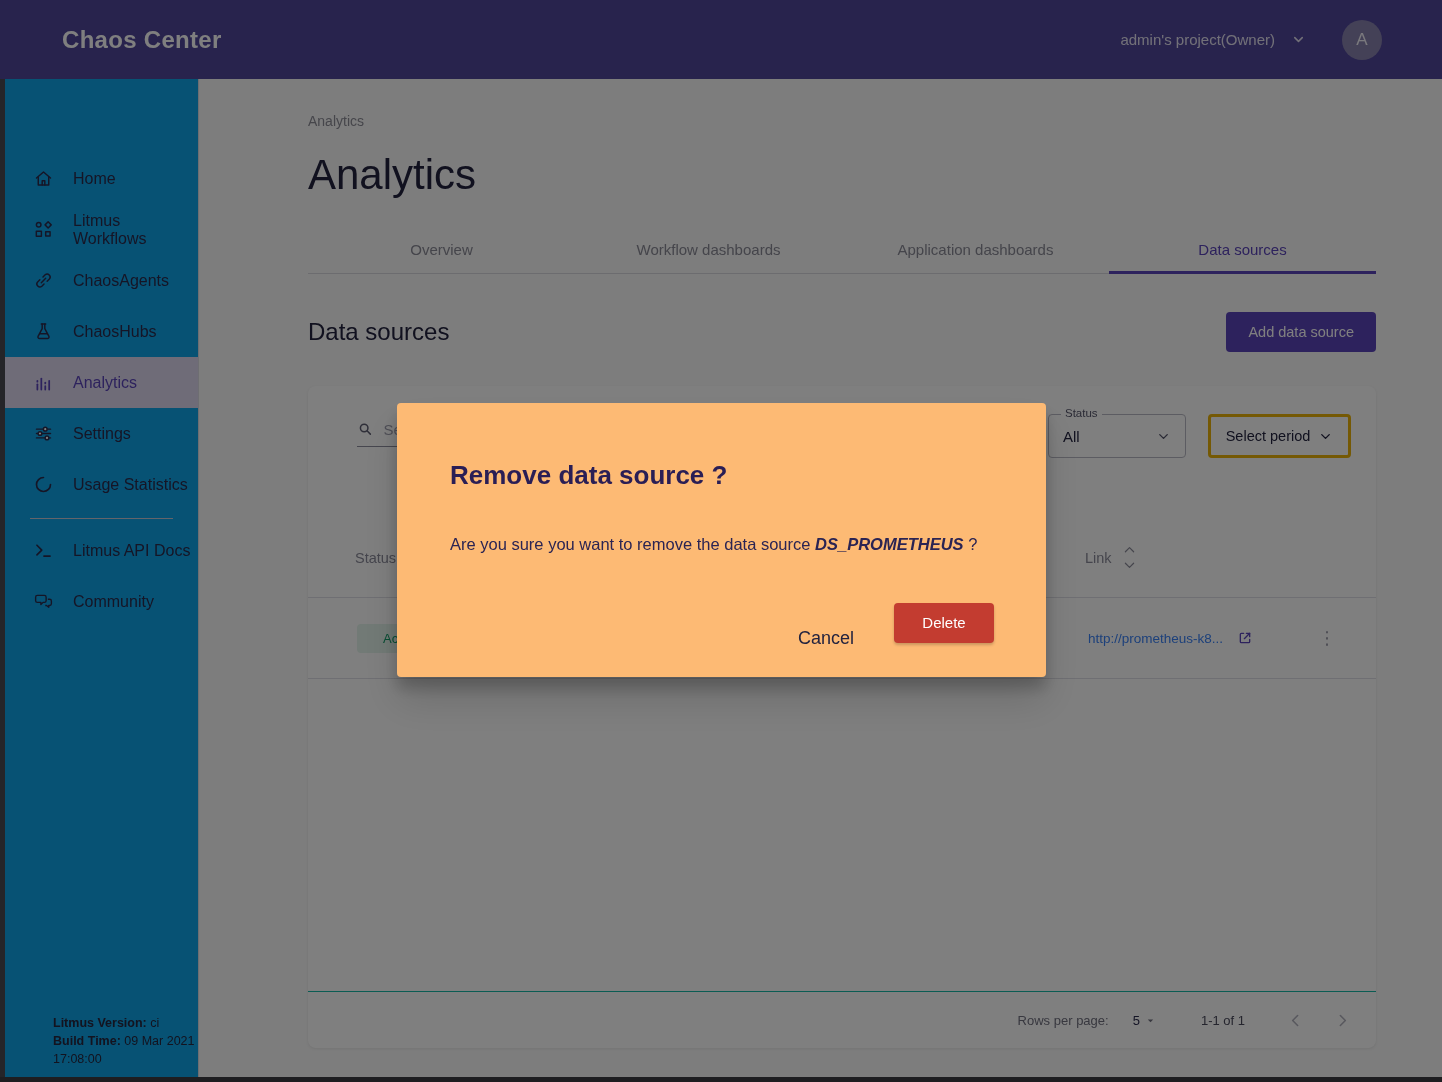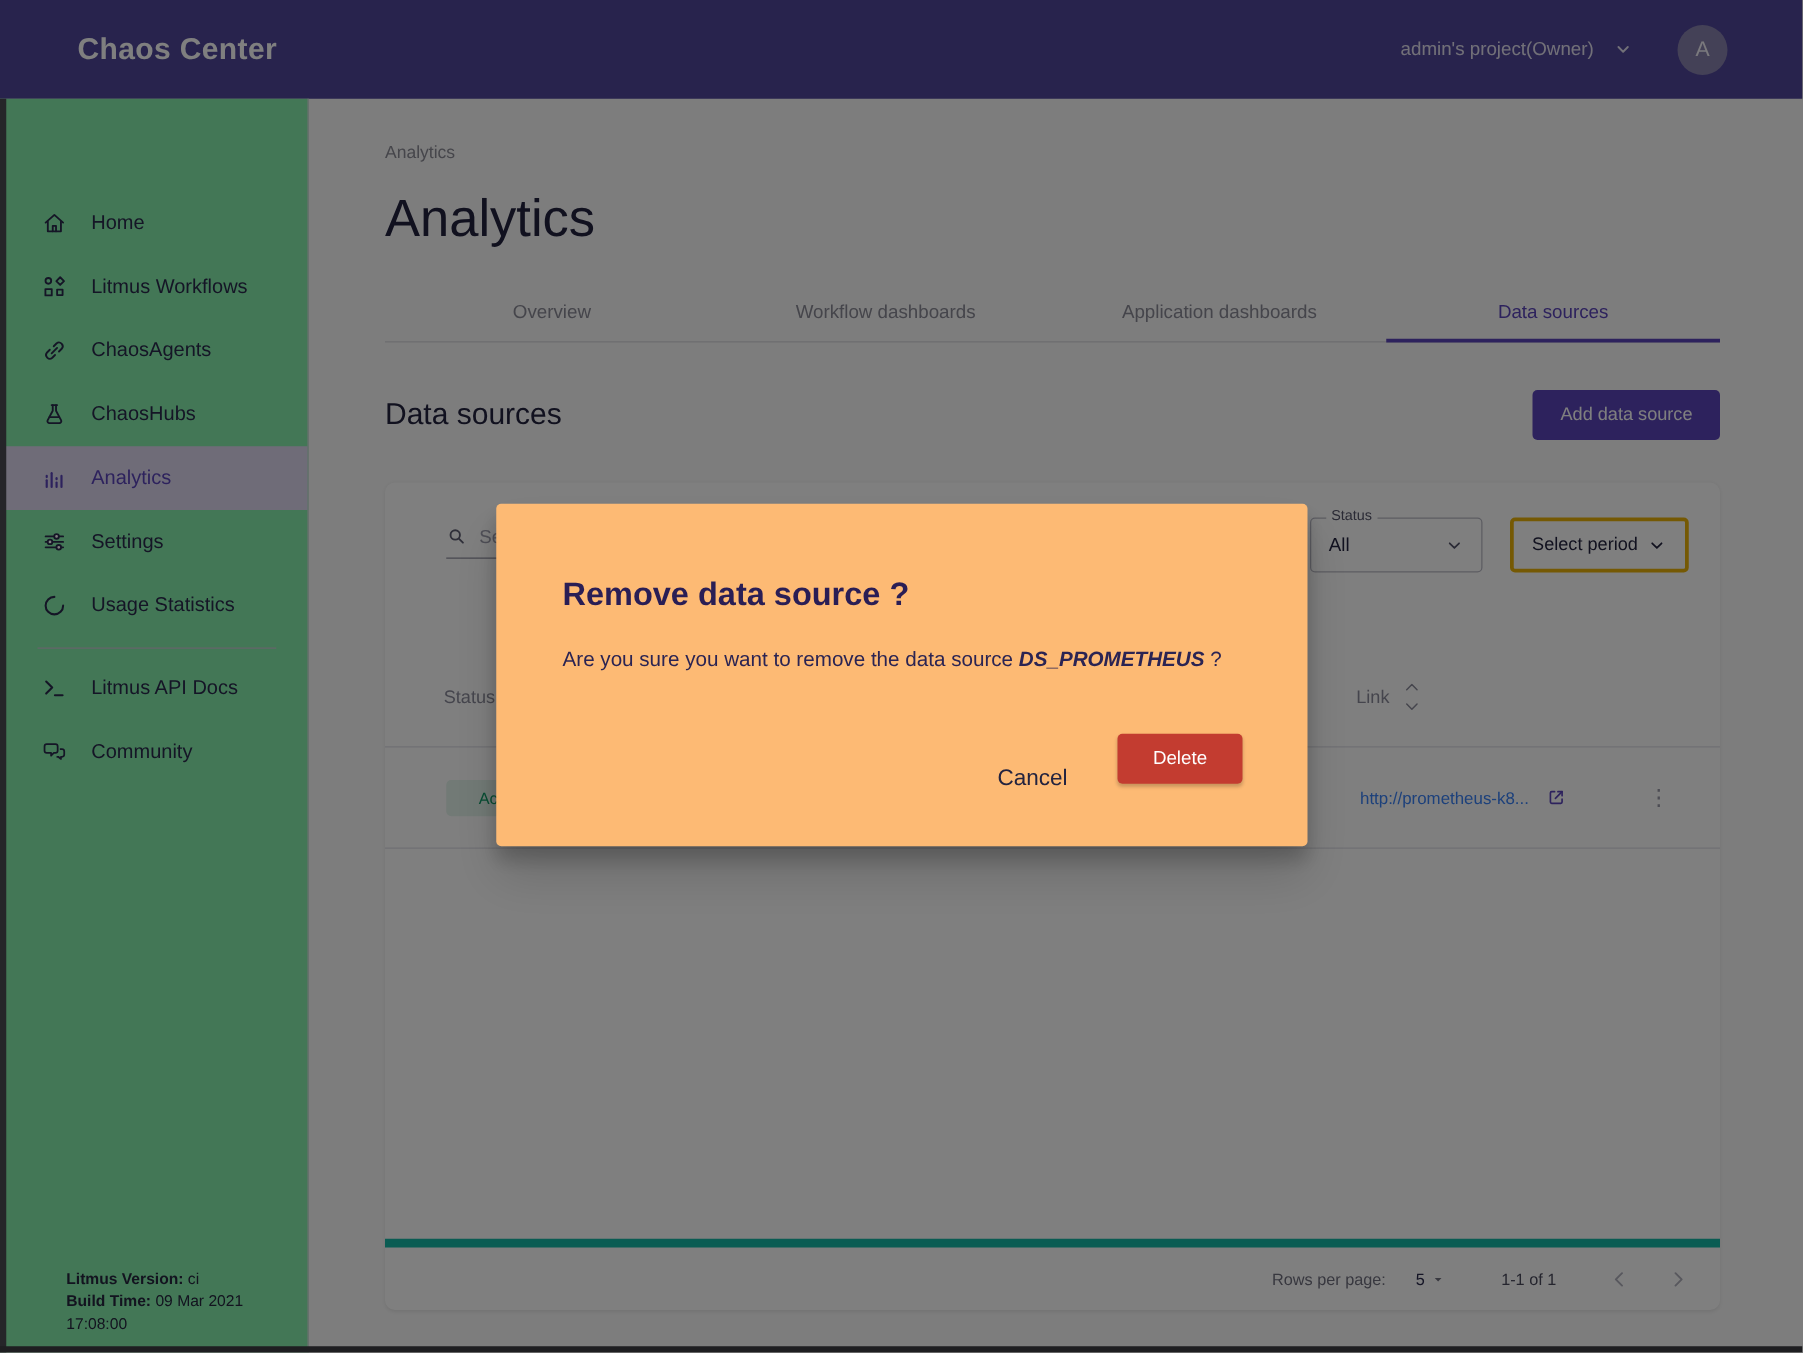--- a/index.html
+++ b/index.html
@@ -9,21 +9,21 @@
   
   .app-header { position:absolute; top:0; left:0; right:0; height:79px; background:var(--header-bg,#50469B);
     display:flex; align-items:center; padding:0 60px 0 62px; z-index:2; }
   .app-title { color:#FFFFFF; font-size:24px; font-weight:700; letter-spacing:.3px; }
   .header-right { margin-left:auto; display:flex; align-items:center; gap:36px; }
   .project-selector { display:flex; align-items:center; gap:16px; color:#E4E1F0; font-size:15px; cursor:pointer; }
   .avatar { width:40px; height:40px; border-radius:50%; background:#8983AE; color:#F4F2FA;
     display:flex; align-items:center; justify-content:center; font-size:17px; }
 
   
-  .sidebar { position:absolute; top:79px; left:0; width:247px; bottom:0; background:#86efac;
+  .sidebar { position:absolute; top:79px; left:0; width:199px; bottom:0; background:#0ea5e9;
     border-right:1px solid #DDDDE4; z-index:2; padding-top:74px; }
   .nav-item { height:51px; display:flex; align-items:center; padding-left:33px; gap:19px;
     font-size:16px; font-weight:500; color:#2B2B4D; cursor:pointer; }
   .nav-item svg { width:21px; height:21px; flex:none; }
   .nav-item.active { background:#DED9F1; color:var(--primary,#5B44BA); }
   .nav-divider { height:1px; background:#C9C9D4; margin:8px 25px 6px 30px; }
   .version-info { position:absolute; left:33px; bottom:14px; font-size:12.5px; color:#26263F; line-height:18px;margin-left:20px; }
   .version-info b { font-weight:700; }
 
   
@@ -64,36 +64,36 @@
   .th-status { padding-left:47px; }
   .th-link { position:absolute; left:777px; display:flex; align-items:center; gap:12px; }
   .sort-icons { display:flex; flex-direction:column; gap:9px; color:#8B8B9A; cursor:pointer; }
   .table-row { height:81px; display:flex; align-items:center; position:relative; border-bottom:1px solid #DFDFE6; }
   .status-badge { margin-left:49px; background:#E4F4EC; color:var(--success,#109B67); font-size:13px;
     height:29px; padding:0 26px; display:flex; align-items:center; border-radius:4px; }
   .link-cell { position:absolute; left:780px; display:flex; align-items:center; gap:14px;
     font-size:13.5px; color:#3b82f6; }
   .link-cell .ext { color:var(--primary,#5B44BA); cursor:pointer; display:flex; }
   .row-menu { position:absolute; right:40px; color:#9A9AA8; font-size:18px; cursor:pointer; line-height:1; }
-  .pagination { margin-top:auto; border-top:7px solid #14b8a6; height:57px; display:flex; align-items:center;
+  .pagination { margin-top:auto; border-top:1px solid #14b8a6; height:57px; display:flex; align-items:center;
     justify-content:flex-end; padding-right:25px; font-size:13px; color:#70707F; }
   .rows-select { display:flex; align-items:center; gap:4px; margin-left:24px; color:#2B2B4D; cursor:pointer; }
   .rows-select .caret { color:#70707F; display:flex; }
   .page-range { margin-left:44px; color:#4A4A5C; }
   .page-btn { margin-left:42px; color:#B0B0BC; background:none; border:none; cursor:default; display:flex; }
   .page-btn.next { margin-left:30px; }
 
   
   .edge-left { position:absolute; left:0; top:79px; bottom:0; width:5px; background:#4A4A52; z-index:3; }
   .edge-bottom { position:absolute; left:0; right:0; bottom:0; height:5px; background:#3C3C42; z-index:3; }
   .overlay { position:fixed; inset:0; background:rgba(0,0,0,0.5); z-index:50; }
   .modal { position:fixed; left:397px; top:403px; width:649px; height:274px; background:#fdba74; border-radius:4px;
     box-shadow:0 11px 15px rgba(0,0,0,.2), 0 24px 38px rgba(0,0,0,.14); z-index:60; padding:57px 52px 0 53px; }
   .modal-title { font-size:26px; font-weight:700; color:#2A1E55; }
-  .modal-body { margin-top:28px; font-size:16.5px; color:#2B2453; }
+  .modal-body { margin-top:44px; font-size:16.5px; color:#2B2453; }
   .modal-body .em { font-weight:700; font-style:italic; }
   .modal-actions { display:flex; justify-content:flex-end; align-items:center; gap:40px; margin-top:42px; }
   .cancel-btn { background:none; border:none; font-size:18px; color:#23233F; cursor:pointer; font-family:inherit;margin-top:32px; }
   .delete-btn { background:var(--danger,#C33C30); color:#FFF; border:none; border-radius:4px; width:100px;
     height:40px; font-size:15px; cursor:pointer; font-family:inherit; box-shadow:0 2px 3px rgba(0,0,0,.2); }
 </style>
 </head>
 <body>
 
 <header class="app-header">

